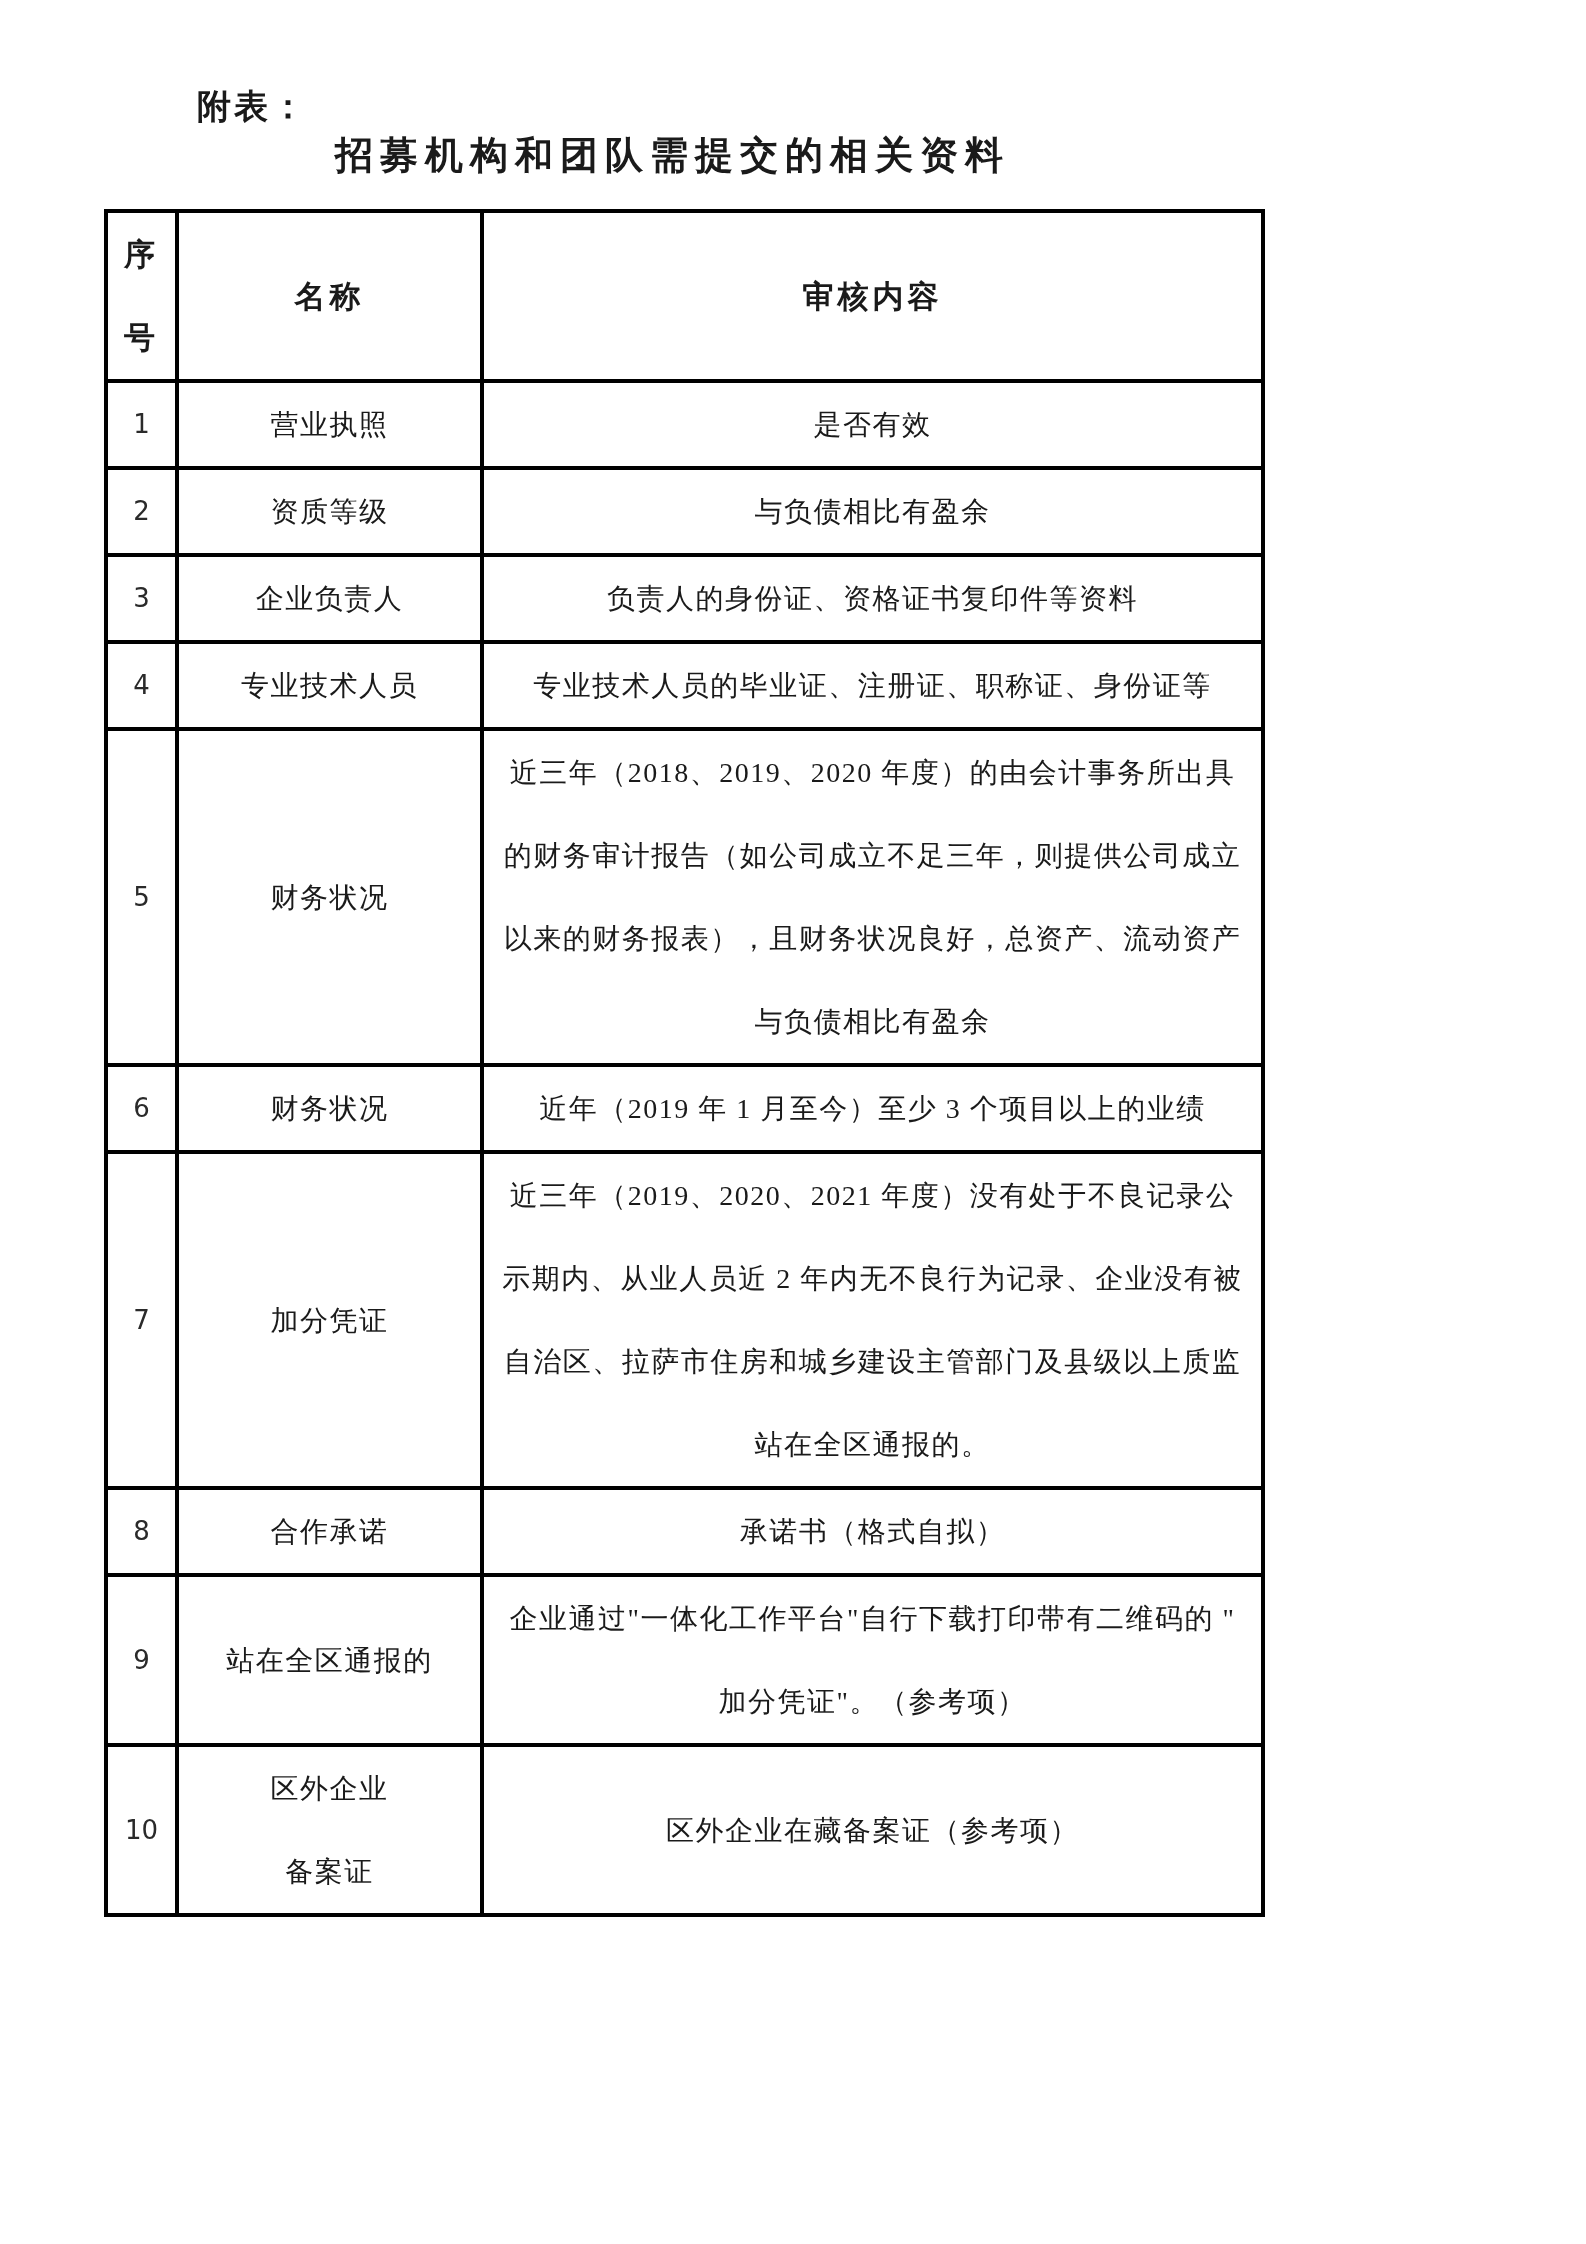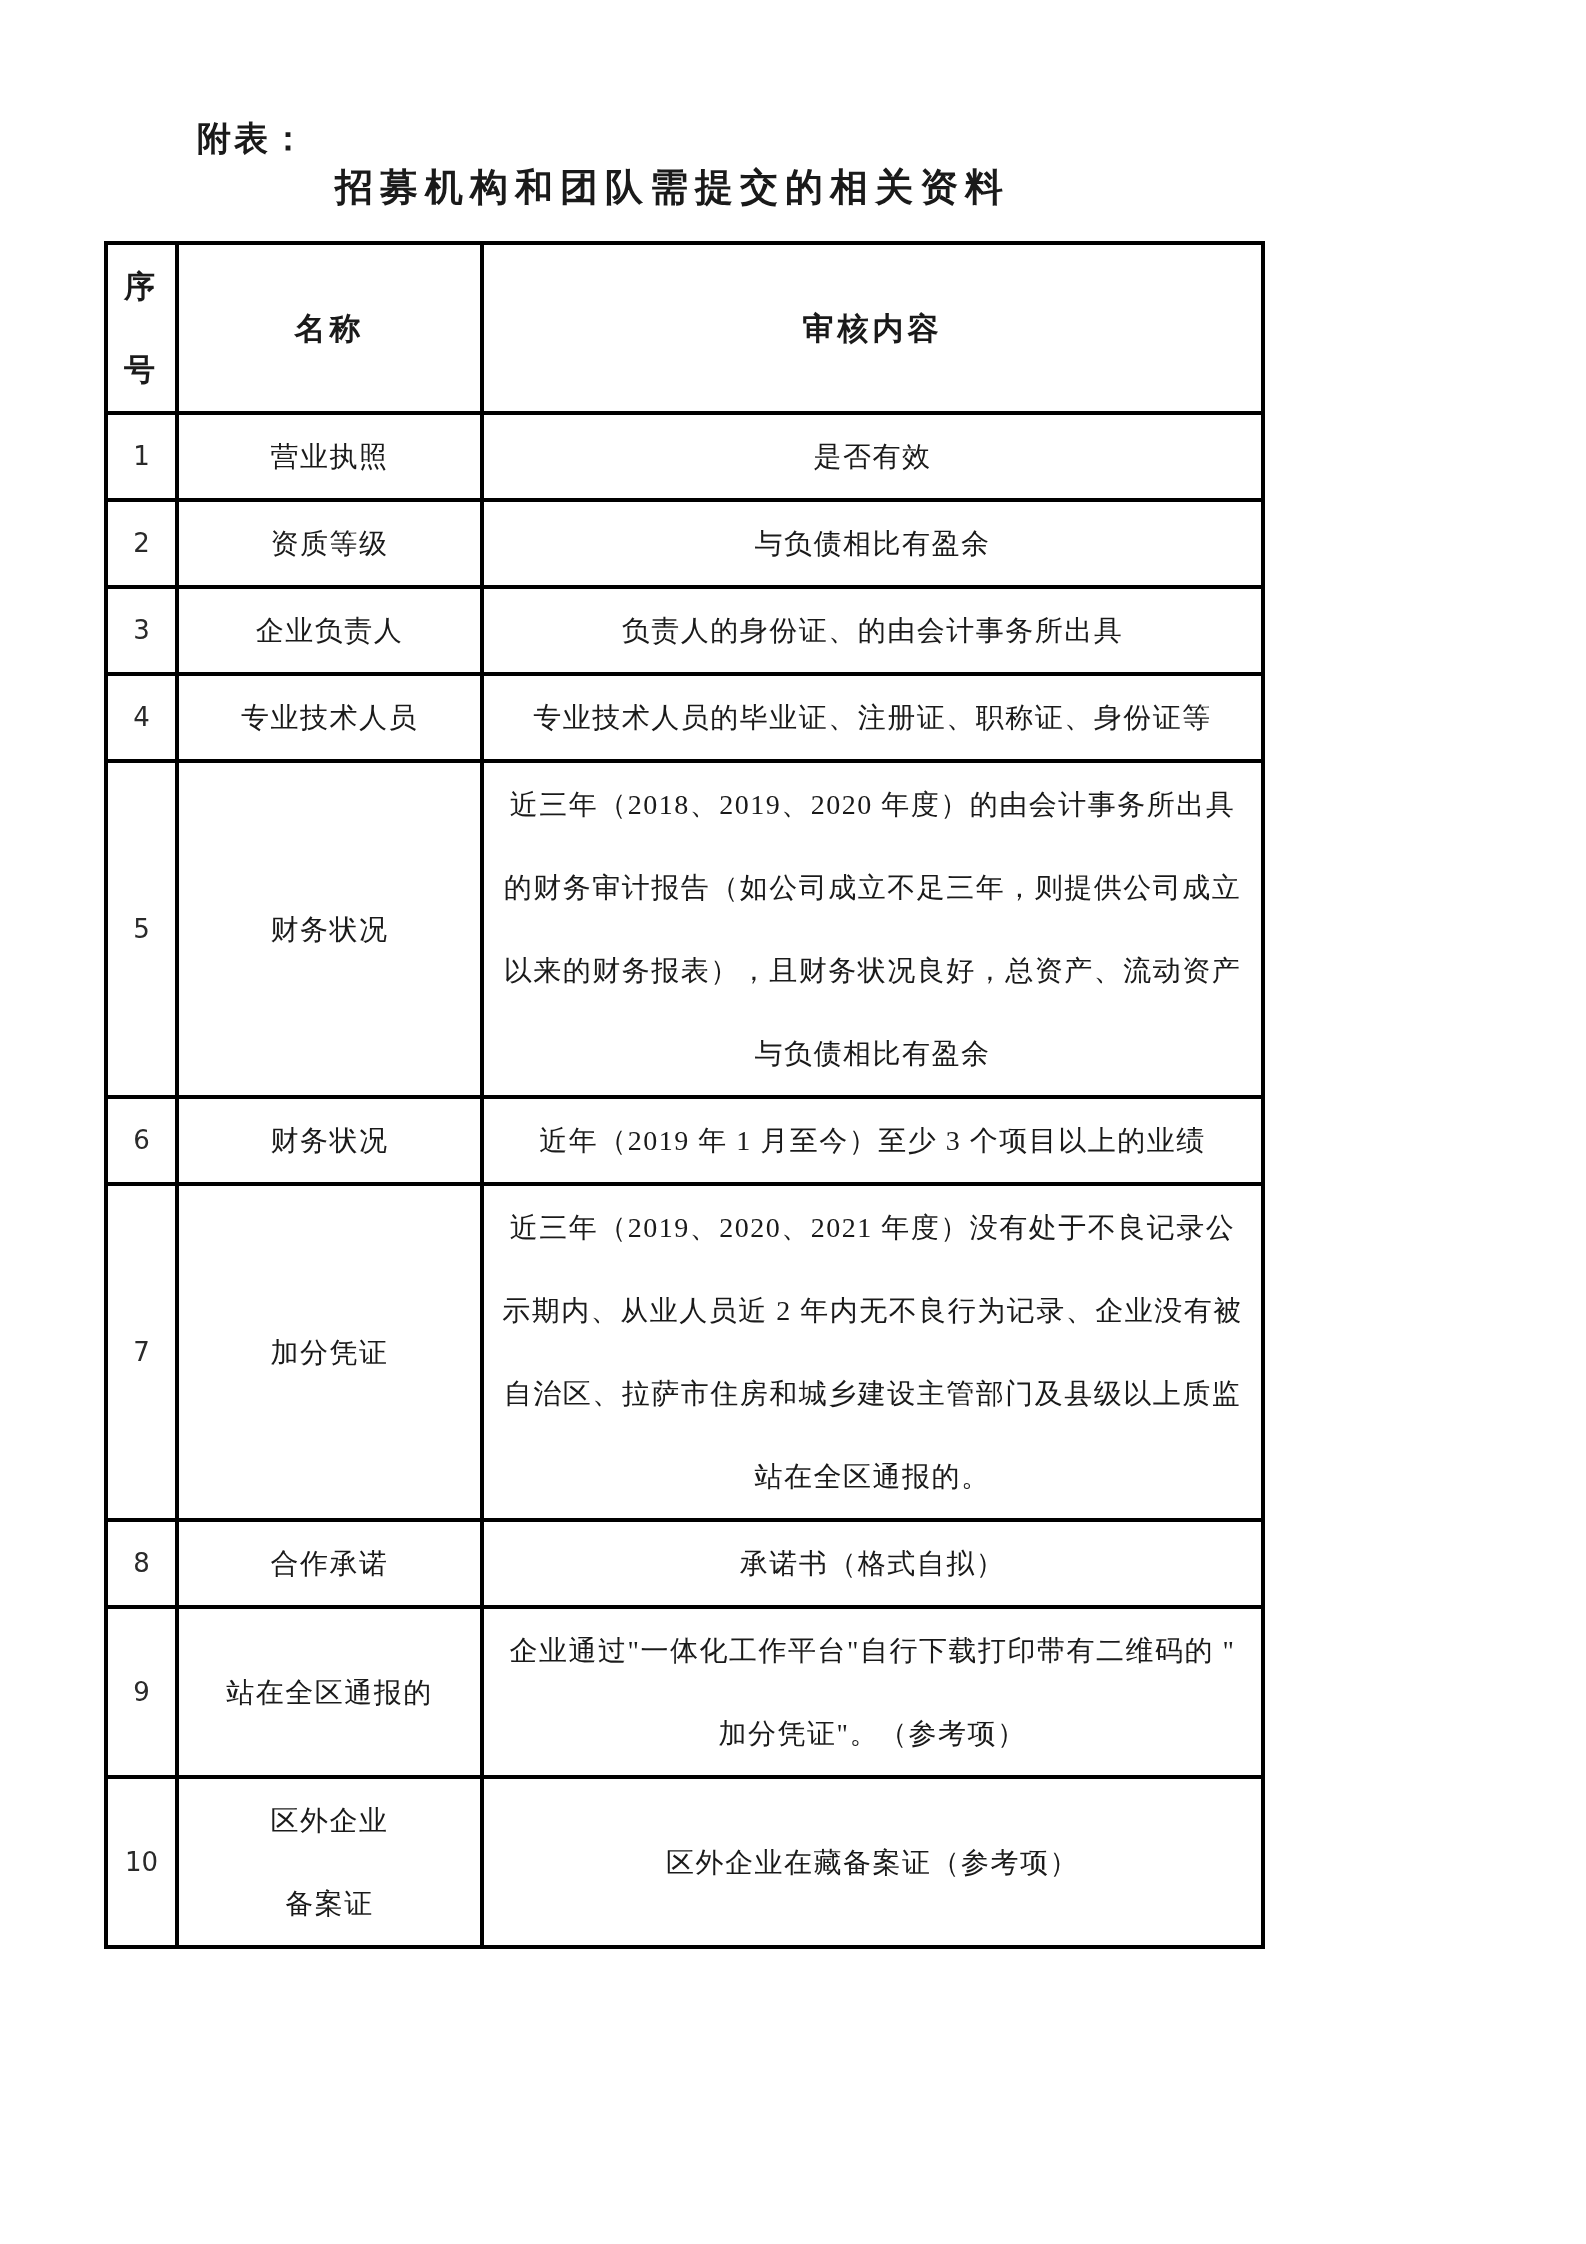--- a/index.html
+++ b/index.html
@@ -10,21 +10,21 @@
   .page {
     position: relative;
     width: 1586px;
     height: 2244px;
     background: #ffffff;
     color: #1a1a1a;
     font-family: "Liberation Serif", "DejaVu Serif", serif;
     overflow: hidden;
   }
   .appendix-label {
-    padding-top: 116px;
+    padding-top: 84px;
     margin-left: 197px;
     font-size: 34px;
     font-weight: bold;
     letter-spacing: 3px;
   }
   .doc-title {
     margin-left: 335px;
     font-size: 38px;
     font-weight: bold;
     letter-spacing: 7px;
@@ -90,21 +90,21 @@
 
     <tr>
       <td class="cell-no">2</td>
       <td class="cell-name">资质等级</td>
       <td class="cell-content">与负债相比有盈余</td>
     </tr>
 
     <tr>
       <td class="cell-no">3</td>
       <td class="cell-name">企业负责人</td>
-      <td class="cell-content">负责人的身份证、的由会计事务所出具</td>
+      <td class="cell-content">负责人的身份证、资格证书复印件等资料</td>
     </tr>
 
     <tr>
       <td class="cell-no">4</td>
       <td class="cell-name">专业技术人员</td>
       <td class="cell-content">专业技术人员的毕业证、注册证、职称证、身份证等</td>
     </tr>
 
     <tr>
       <td class="cell-no">5</td>

